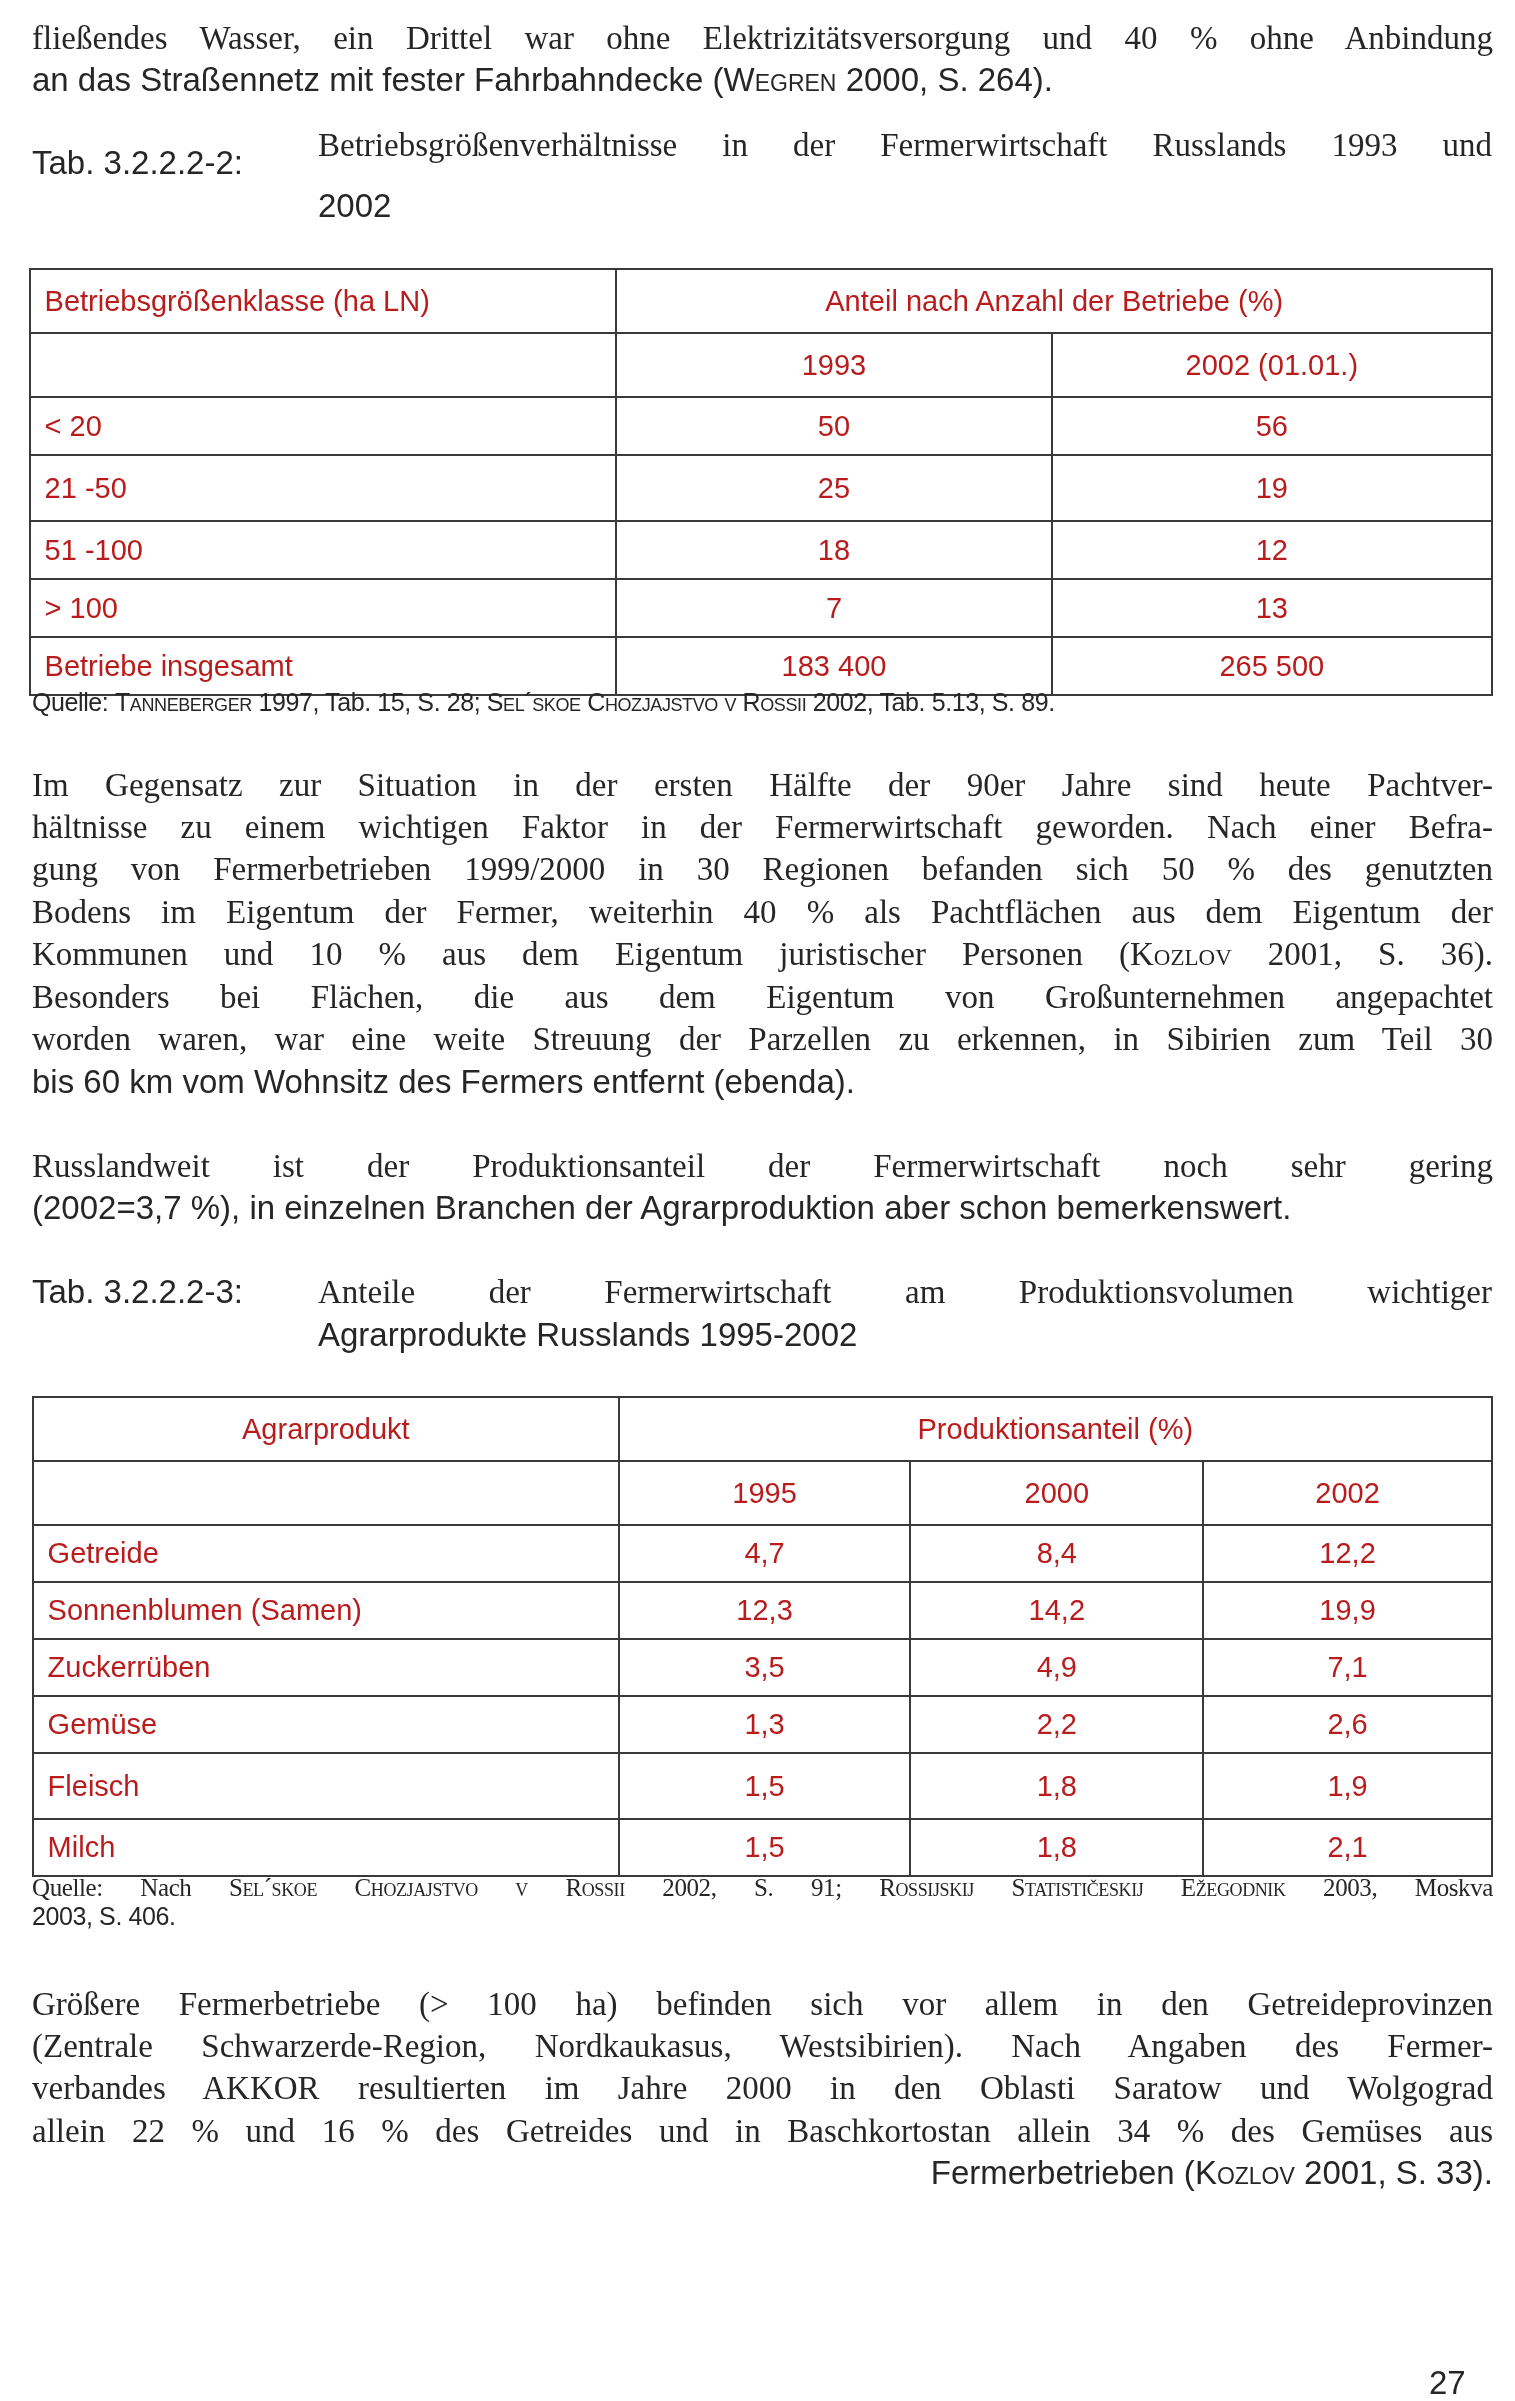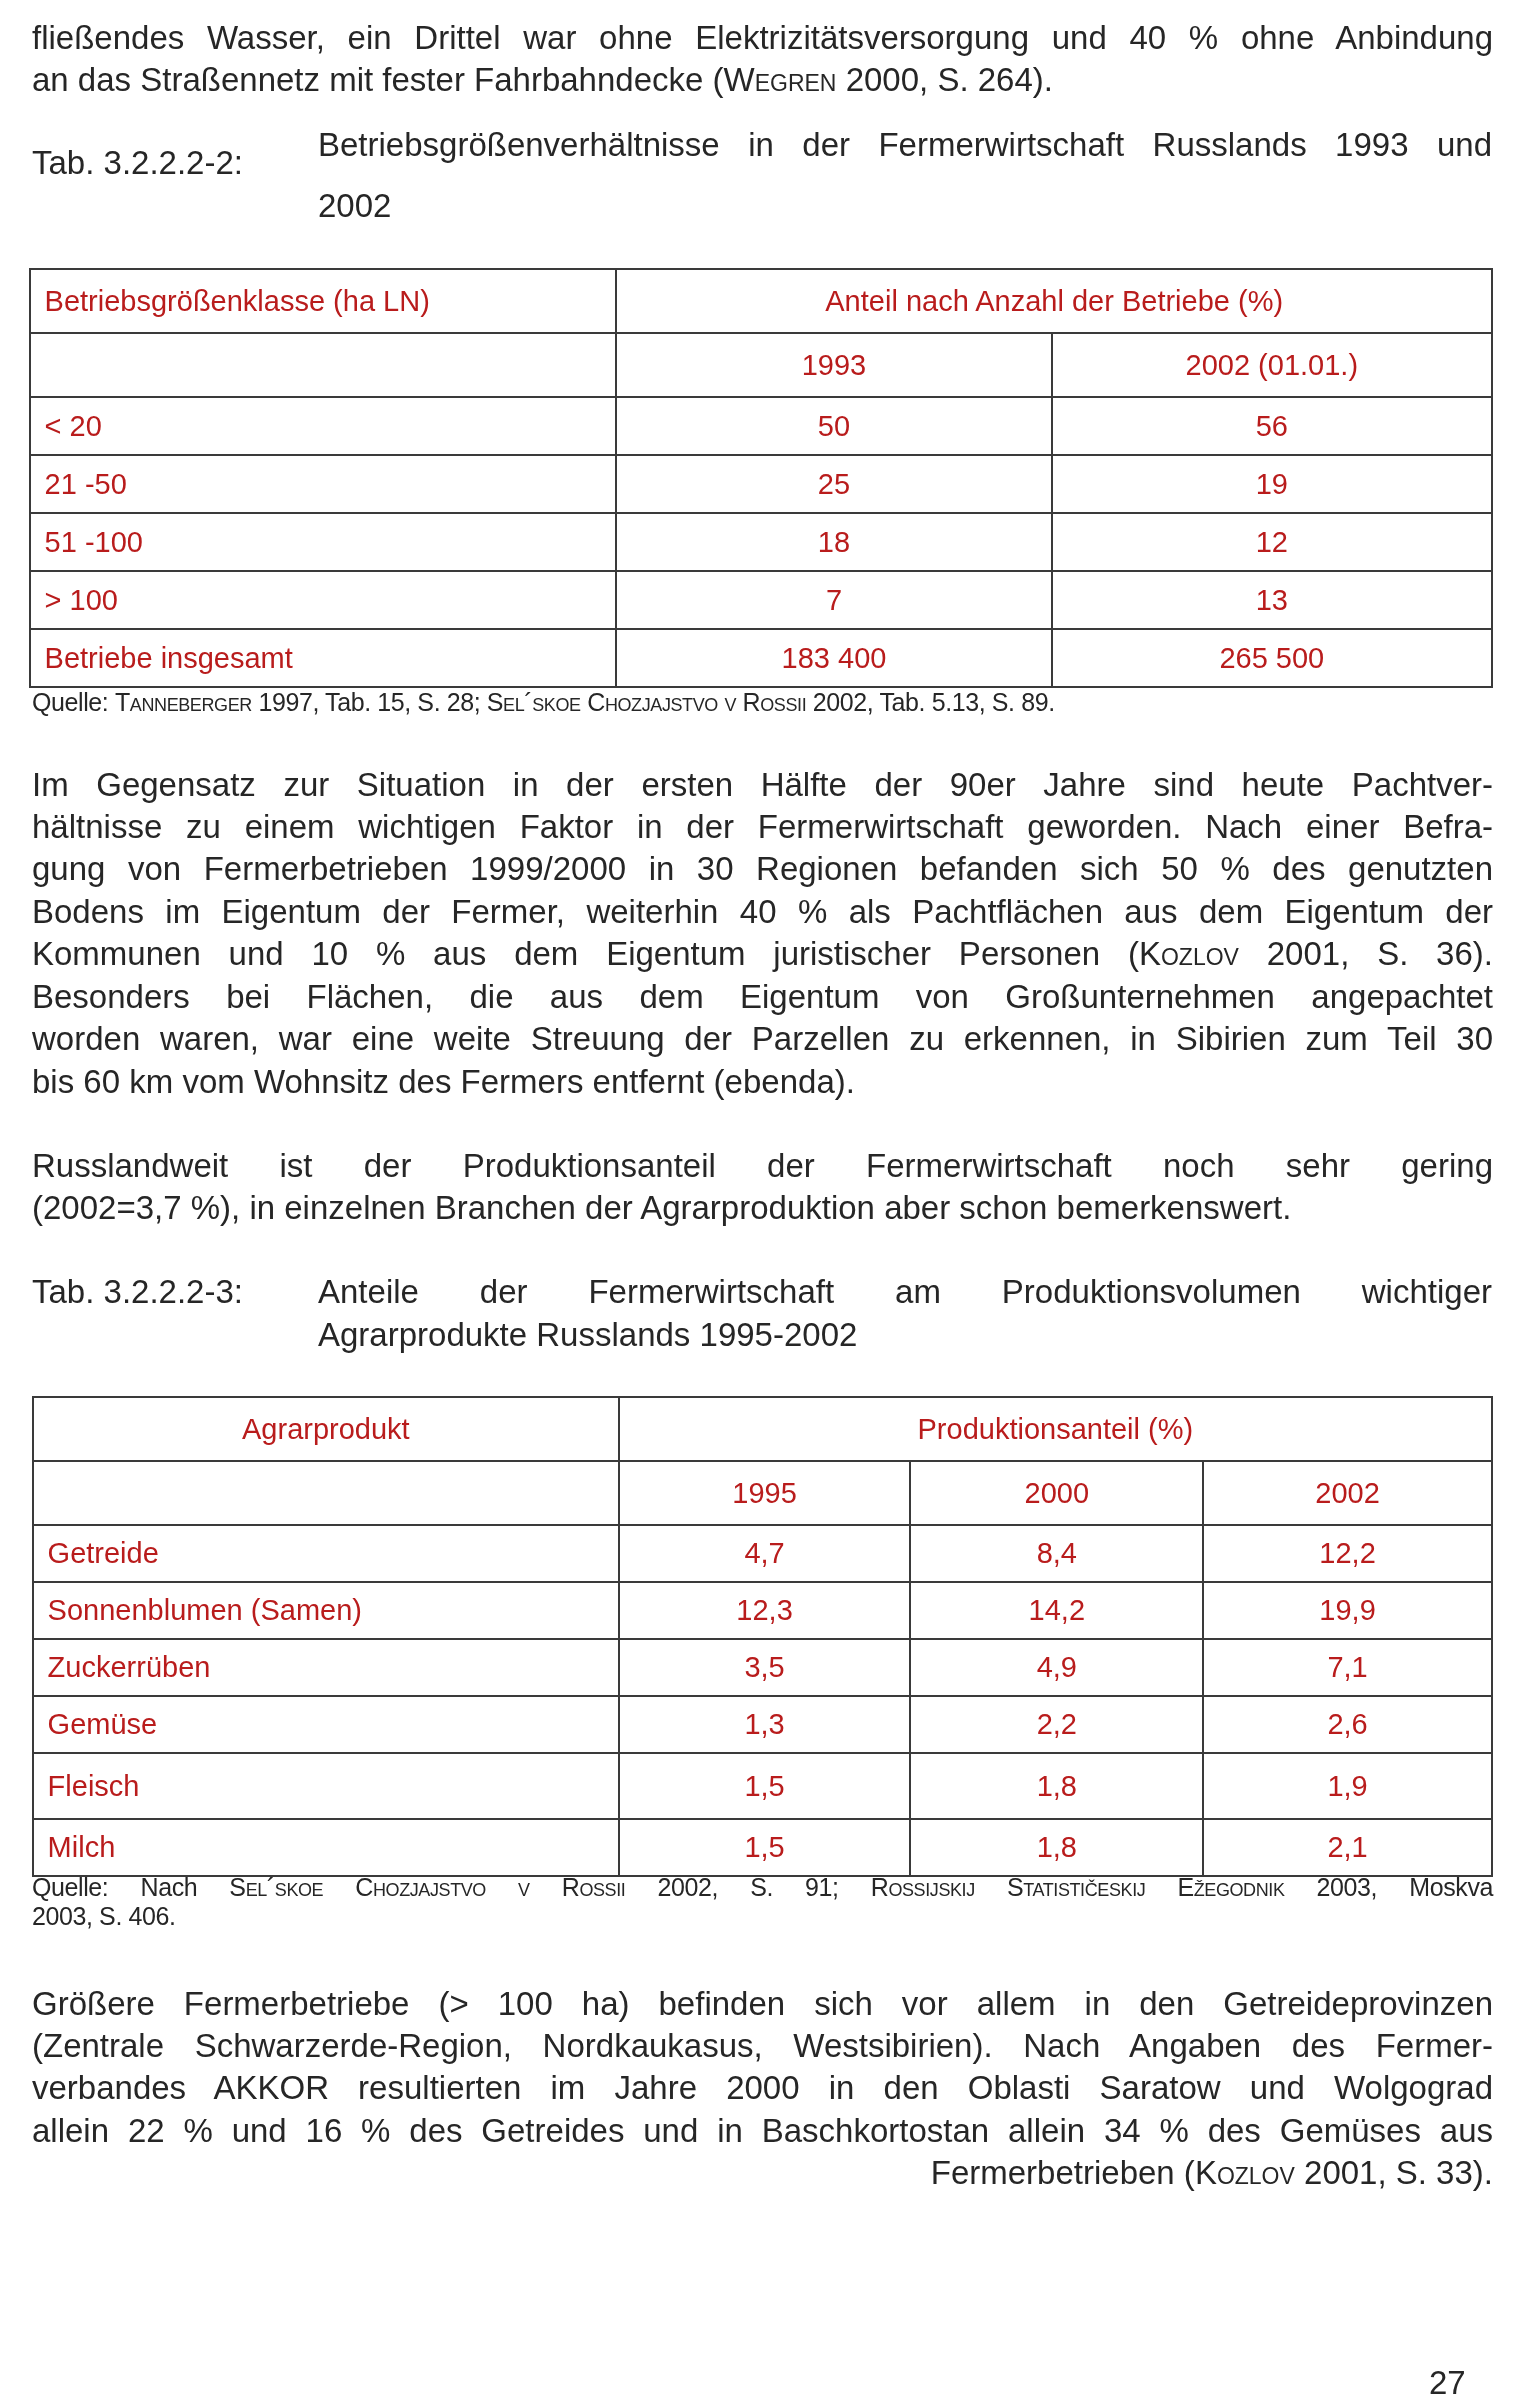--- a/index.html
+++ b/index.html
@@ -1,20 +1,20 @@
 <!DOCTYPE html>
 <html style="font-size:12px"><head>
 <meta charset="utf-8">
 <style>
   html, body { margin:0; padding:0; background:#ffffff; }
   body { width:1515px; height:2401px; position:relative; overflow:hidden;
          font-family:"Liberation Sans", sans-serif; color:#262626; }
   .line { position:absolute; left:32px; width:1461px; font-size:33px; line-height:42px;
           white-space:nowrap; }
-  .just { text-align:justify; text-align-last:justify; }
+  .just { text-align:justify; text-align-last:justify;font-family:Liberation Serif, serif; }
   .cap-label { position:absolute; left:32px; font-size:33px; line-height:42px; white-space:nowrap; }
   .cap-text { position:absolute; left:318px; width:1174px; font-size:33px; line-height:42px; white-space:nowrap; }
   .sc { font-variant:small-caps; }
   table.t { position:absolute; border-collapse:collapse; font-size:29px; color:#b91c1c; }
   table.t td { border:2.3px solid #3a3a3a; padding:0 13.6px; vertical-align:middle; white-space:nowrap; }
   table.t td.c { text-align:center; }
   .src { position:absolute; left:32px; width:1461px; font-size:25px; line-height:33px;
          transform-origin:left top; white-space:nowrap; letter-spacing:-0.4px; }
   .pageno { position:absolute; left:1429px; top:2362px; font-size:33px; line-height:42px; }
 </style>
@@ -42,21 +42,21 @@
   <tr style="height:64px;">
     <td></td>
     <td class="c">1993</td>
     <td class="c">2002 (01.01.)</td>
   </tr>
   <tr style="height:58px;">
     <td>&lt; 20</td>
     <td class="c">50</td>
     <td class="c">56</td>
   </tr>
-  <tr style="height:58px;">
+  <tr style="height:66px;">
     <td>21 -50</td>
     <td class="c">25</td>
     <td class="c">19</td>
   </tr>
   <tr style="height:58px;">
     <td>51 -100</td>
     <td class="c">18</td>
     <td class="c">12</td>
   </tr>
   <tr style="height:58px;">

